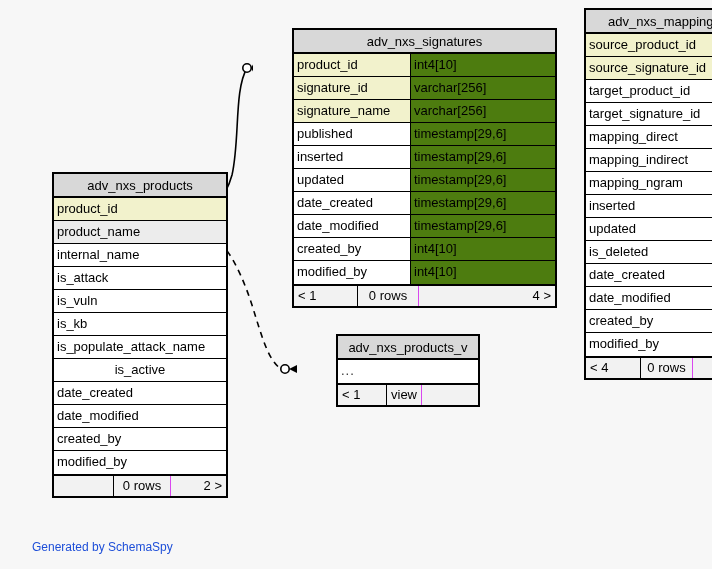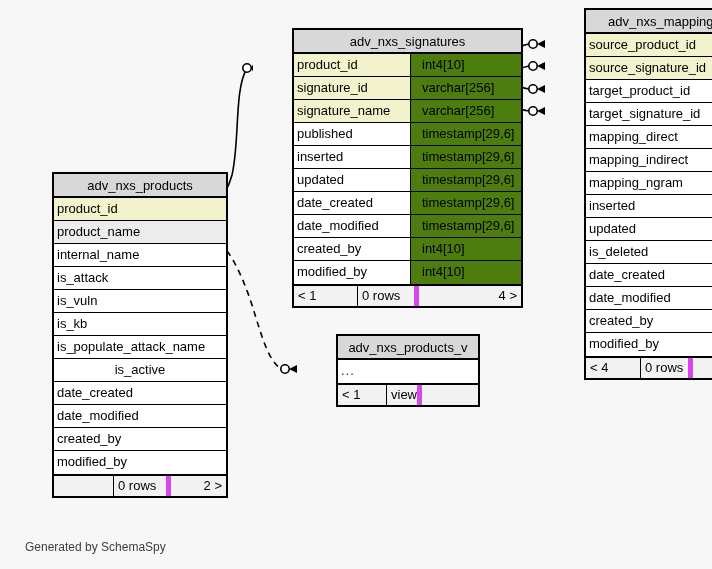--- a/index.html
+++ b/index.html
@@ -61,21 +61,21 @@
     padding: 0 3px;
     font-size: 13px;
     line-height: 22px;
     color: #000;
     box-sizing: border-box;
     white-space: nowrap;
     overflow: hidden;
   }
   .cell-type {
     flex: 1 1 auto;
-    padding: 0 11px;
+    padding: 0 3px;
     font-size: 13px;
     line-height: 22px;
     color: #000;
     border-left: 1px solid #000;
     box-sizing: border-box;
     white-space: nowrap;
     overflow: hidden;
   }
   .pk { background: #f2f2cc; }
   .idx { background: #ececec; }
@@ -91,44 +91,44 @@
   .footer div {
     font-size: 13px;
     line-height: 20px;
     padding: 0 4px;
     box-sizing: border-box;
     white-space: nowrap;
     overflow: hidden;
     color: #000;
   }
   .f-left   { text-align: left; }
-  .f-mid    { border-left: 1px solid #000; border-right: 5px solid #d946ef; }
+  .f-mid    { text-align: center; border-left: 1px solid #000; border-right: 1px solid #d946ef; }
   .f-right  { text-align: right; flex: 1 1 auto; }
 
   
-  #tbl-signatures { left: 254px; top: 28px;  width: 231px; }
+  #tbl-signatures { left: 254px; top: 28px;  width: 265px; }
   #tbl-signatures .cell-name { width: 116px; }
 
   #tbl-mappings   { left: 546px; top: 8px;   width: 160px; }
   #tbl-mappings .cell-name { width: 100%; }
 
   #tbl-products   { left: 14px;  top: 172px; width: 176px; }
   #tbl-products .cell-name { width: 100%; }
 
   #tbl-products-v { left: 298px; top: 334px; width: 144px; }
   #tbl-products-v .cell-name { width: 100%; }
 
   .ellipsis-row { color: #333; letter-spacing: 1px; }
 
   #footer-note {
     position: absolute;
-    left: 25px;
+    left: 32px;
     top: 540px;
     font-size: 12px;
-    color: #404040;
+    color: #1d4ed8;
     white-space: nowrap;
   }
 </style>
 </head>
 <body>
 
 <div id="canvas">
 
   <svg id="edges" viewBox="0 0 712 569" xmlns="http://www.w3.org/2000/svg">
     <defs>

